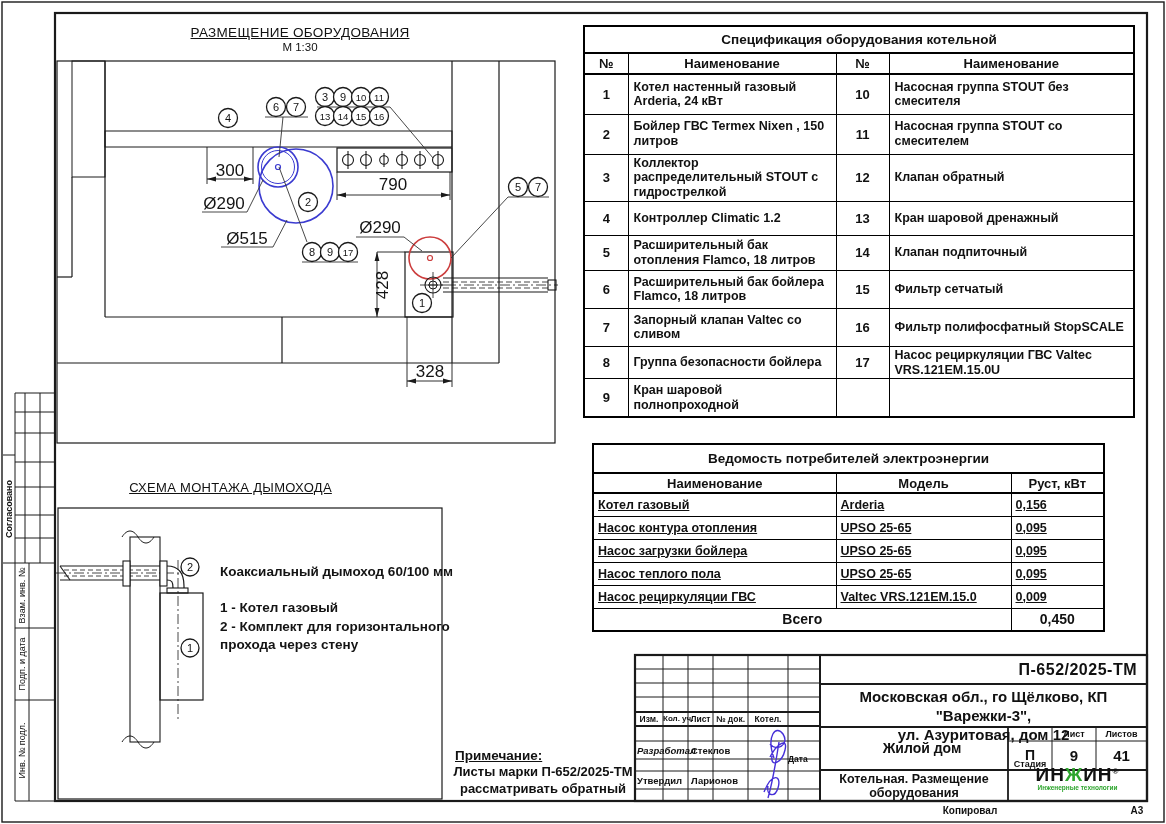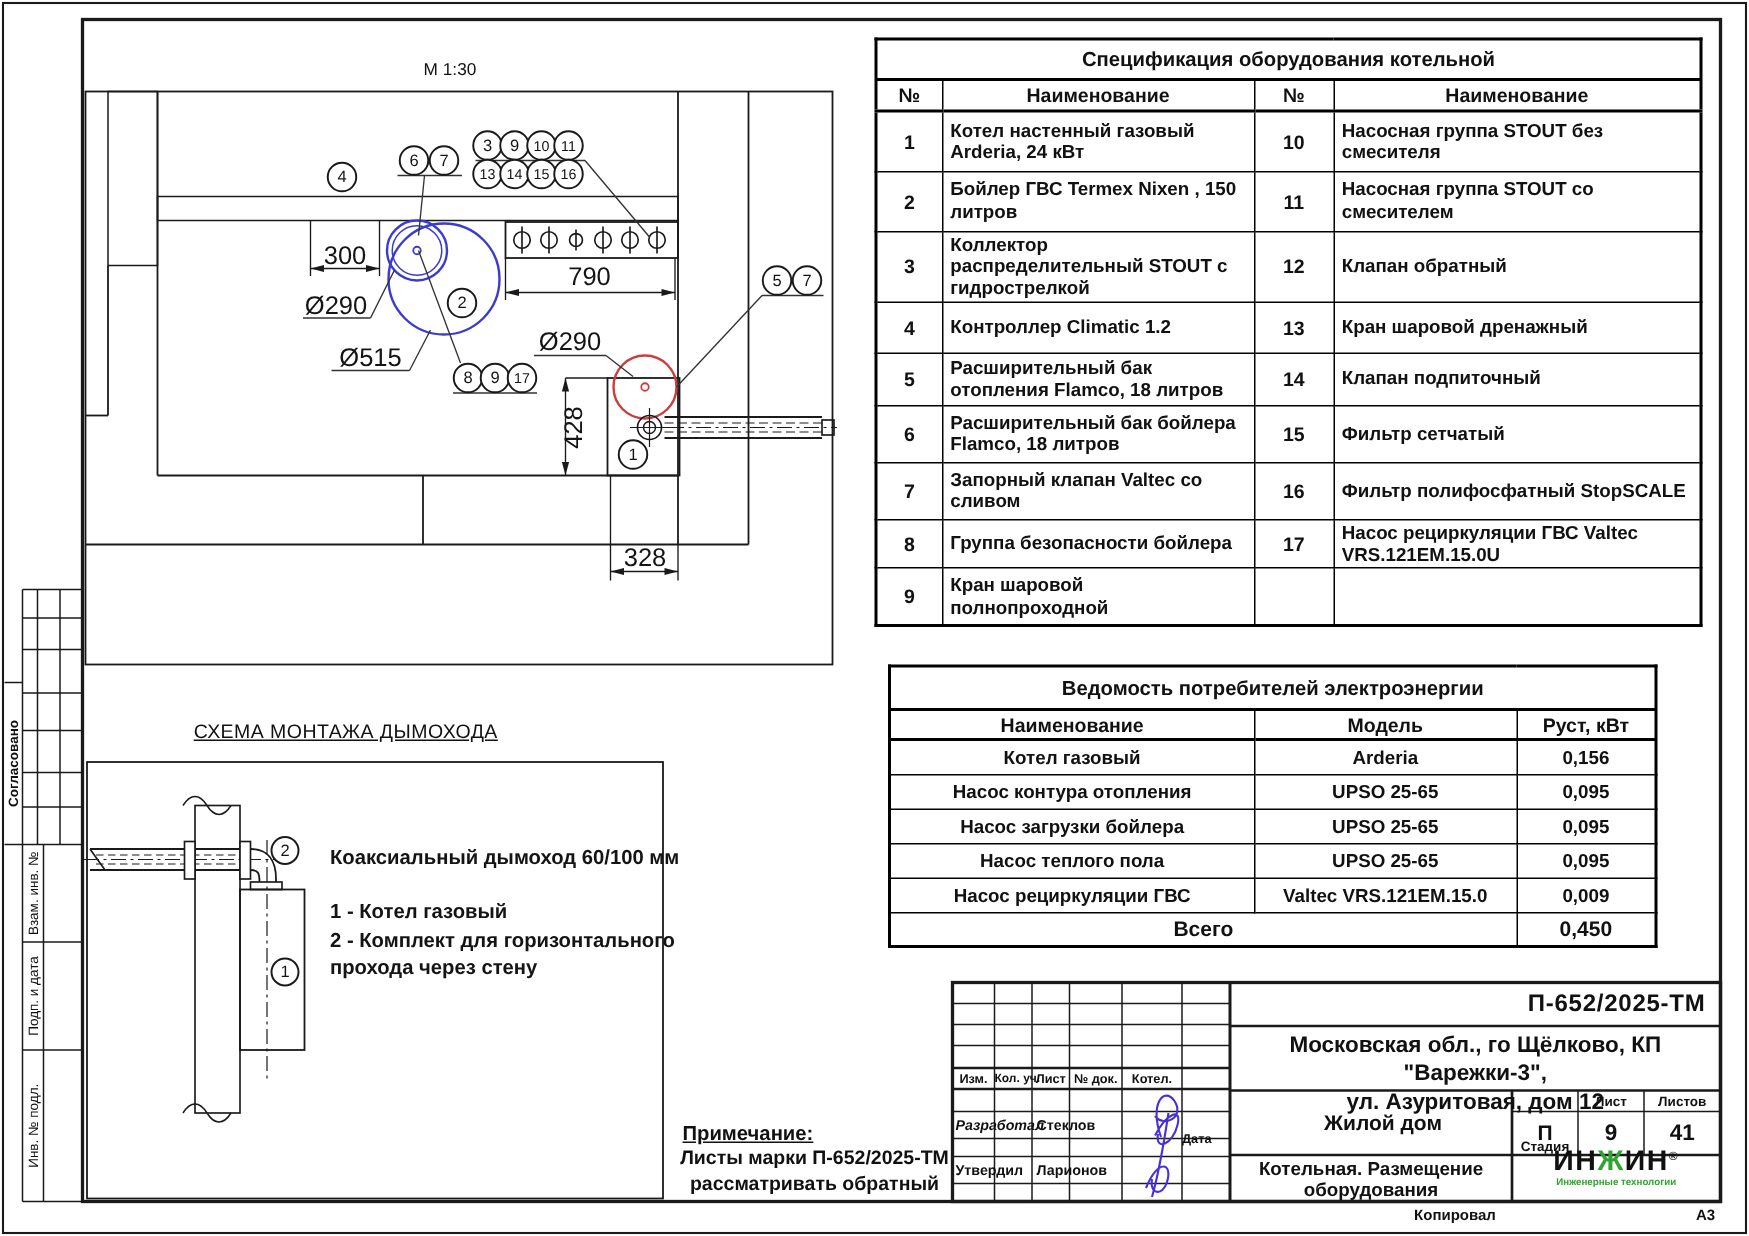--- a/index.html
+++ b/index.html
@@ -15,21 +15,21 @@
   .scale{font-size:11.5px;text-align:center;}
   table{border-collapse:collapse;table-layout:fixed;position:absolute;background:#fff;}
   #spec-table{left:583px;top:25px;width:550px;}
   #power-table{left:592px;top:443px;width:511px;}
   table{border:2px solid #000;}
   td{border:1px solid #000;font-weight:700;vertical-align:middle;overflow:hidden;}
   td.tt{font-size:13.5px;text-align:center;border-bottom:2px solid #000;}
   td.hd{font-size:13px;text-align:center;border-bottom:2px solid #000;}
   td.num{font-size:13px;text-align:center;}
   td.nm{font-size:12.5px;text-align:left;padding:1px 5px;line-height:1.18;}
-  td.cc{font-size:12.5px;text-align:center;padding:1px 4px;}
+  td.cc{font-size:12.5px;text-align:left;padding:1px 4px;text-decoration:underline;}
   td.tot{font-size:14px;text-align:center;}
   .stamp-txt{position:absolute;font-weight:700;white-space:nowrap;}
   .rot{position:absolute;transform:rotate(-90deg);transform-origin:0 0;font-size:9px;
        text-align:center;white-space:nowrap;}
   .note-wrap{position:absolute;left:433px;top:748px;width:220px;font-weight:700;}
   .note-title{font-size:13.5px;text-decoration:underline;margin-left:22px;}
   .note-line{font-size:13px;text-align:center;line-height:17px;}
   .logo-box{display:flex;flex-direction:column;align-items:center;justify-content:center;}
   .logo-main{font-size:19px;font-weight:800;letter-spacing:1px;line-height:18px;}
   .logo-sub{font-size:6.5px;font-weight:700;}
@@ -281,20 +281,21 @@
     <line x1="820" y1="770" x2="1147" y2="770" stroke-width="1.8"></line>
     <line x1="1008" y1="727" x2="1008" y2="801" stroke-width="1.8"></line>
     <line x1="1008" y1="741" x2="1147" y2="741" stroke-width="1"></line>
     <line x1="1052" y1="727" x2="1052" y2="770" stroke-width="1"></line>
     <line x1="1096" y1="727" x2="1096" y2="770" stroke-width="1"></line>
   </g>
 
   <path fill="none" stroke="#4630d8" stroke-width="1.4" d="M774,758 C766,736 776,724 783,734 C790,745 776,752 770,744 M770,757 C778,742 788,738 785,750 C782,763 770,768 772,756 M779,742 C775,768 772,784 768,798 M764,792 C772,772 782,775 778,788 C775,798 766,796 768,786"></path>
 </svg>
 
+<div class="abs ttl" style="left:140px;top:25px;width:320px;">РАЗМЕЩЕНИЕ ОБОРУДОВАНИЯ</div>
 <div class="abs scale" style="left:140px;top:41px;width:320px;">М 1:30</div>
 <div class="abs ttl" style="left:123px;top:480px;width:215px;font-size:13px;">СХЕМА МОНТАЖА ДЫМОХОДА</div>
 
 <div class="note-wrap">
   <div class="note-title">Примечание:</div>
   <div class="note-line">Листы марки П-652/2025-ТМ</div>
   <div class="note-line">рассматривать обратный</div>
 </div>
 
 <table id="spec-table">

